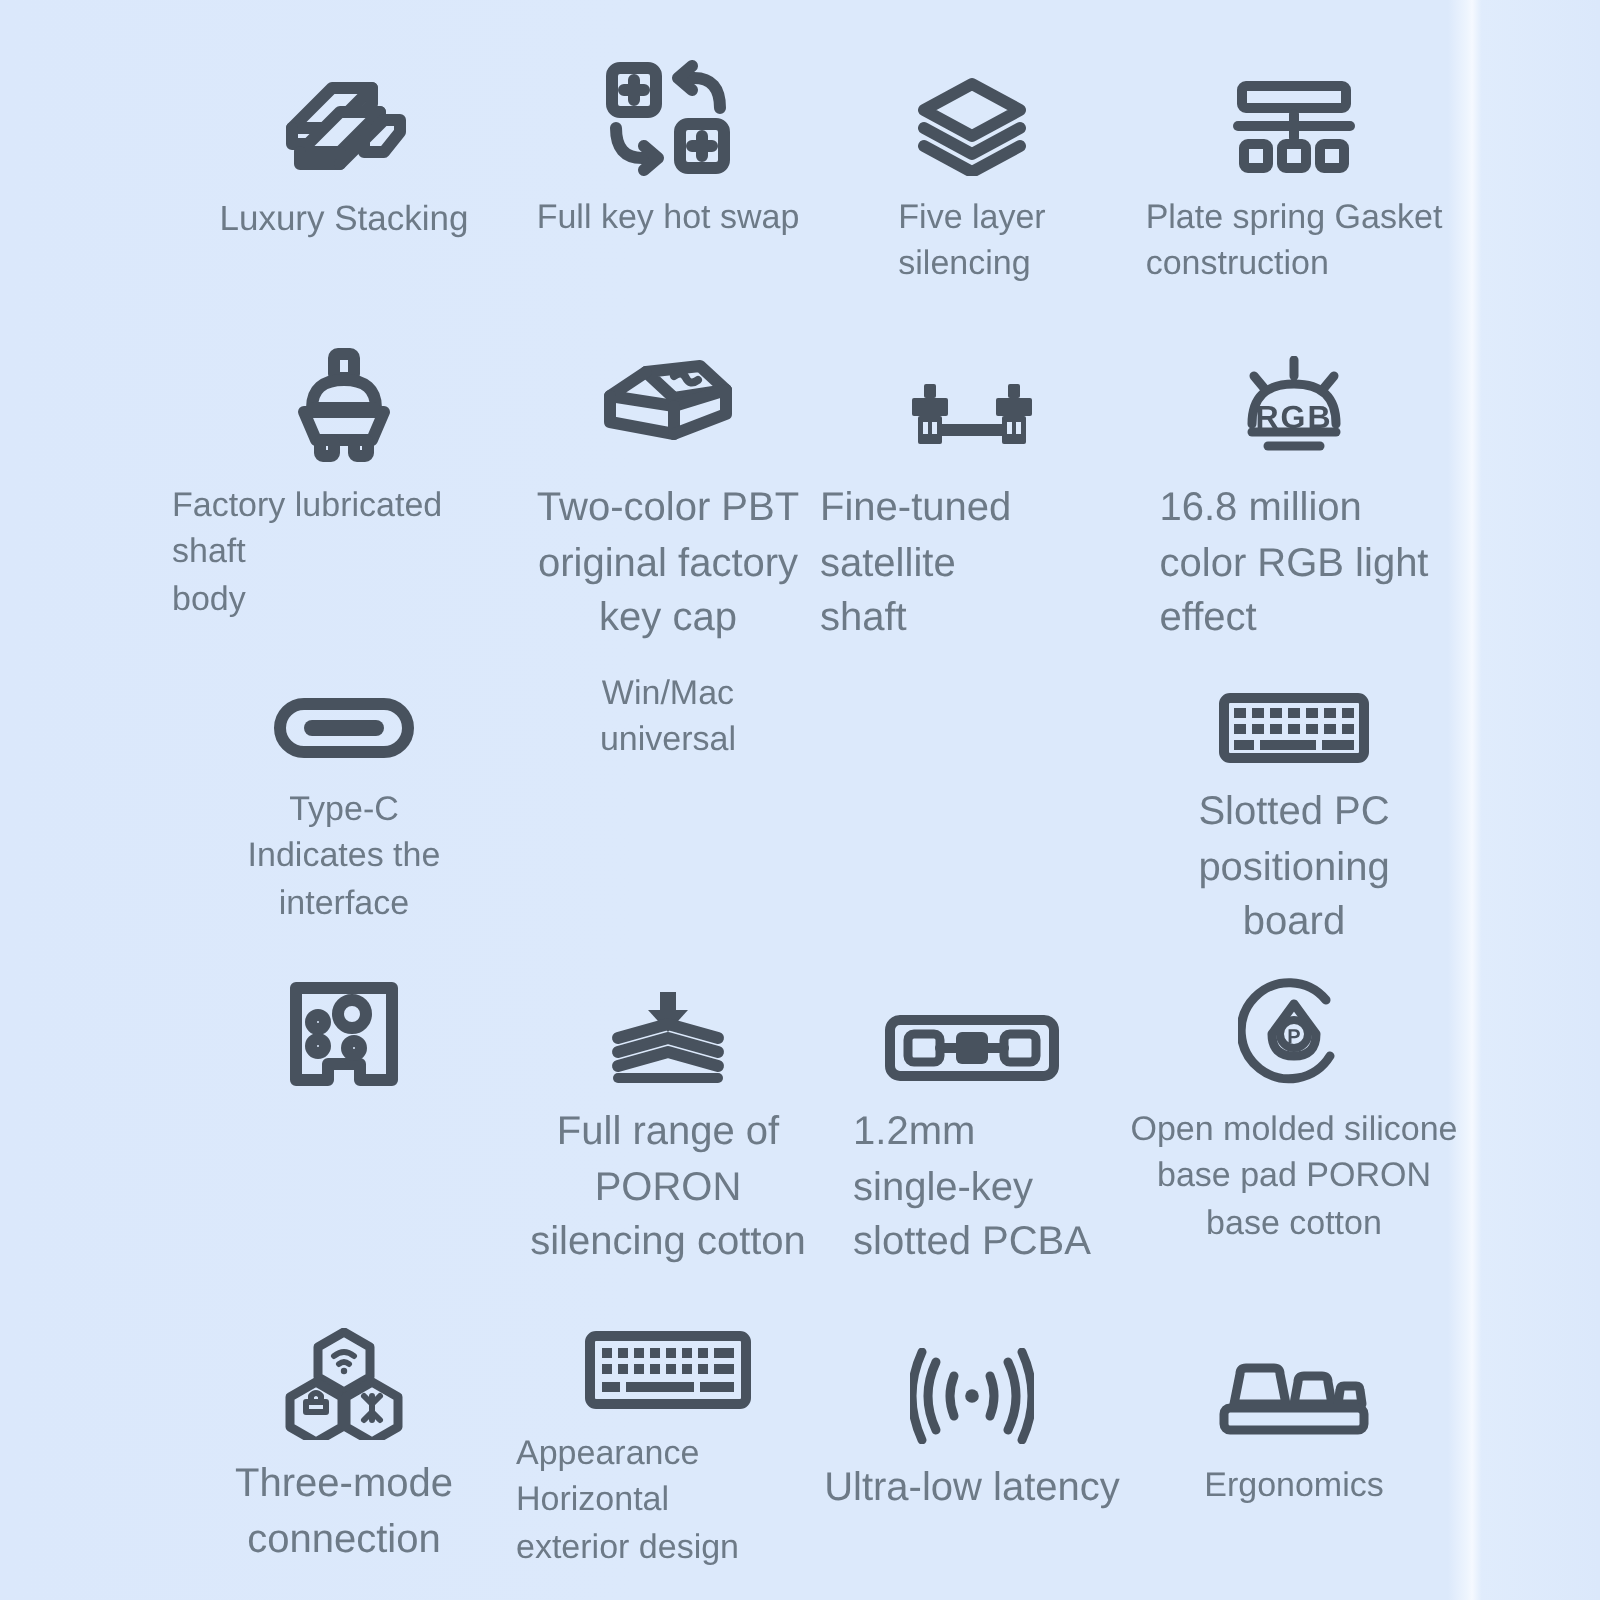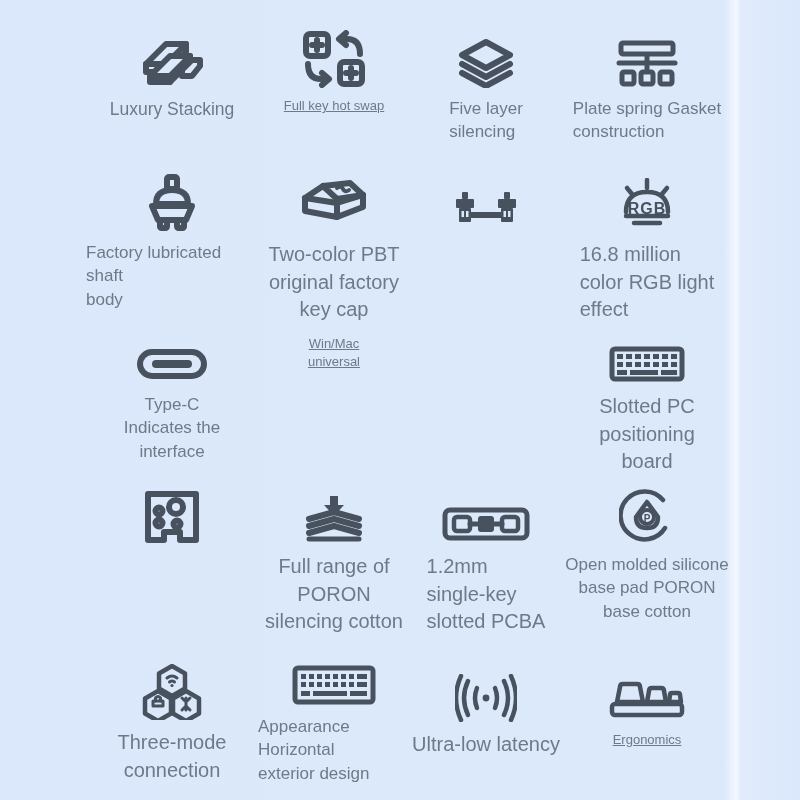--- a/index.html
+++ b/index.html
@@ -46,21 +46,21 @@
     height: 58px;
   }
   .cap {
     color: #6d7a87;
     text-align: center;
     line-height: 1.38;
     white-space: pre-line;
     margin-top: 9px;
   }
   
-  .s-xl { font-size: 13px; text-decoration: underline; }
+  .s-xl { font-size: 17px; }
   .s-lg { font-size: 17.5px; }
   .s-md { font-size: 20px; }
   .s-sm { font-size: 17px; }
 
   .al-left { text-align: left; }
   .al-center { text-align: center; }
 
   svg { display: block; }
   .ln {
     fill: none;
@@ -204,20 +204,22 @@
             <rect x="16" y="24" width="32" height="6" rx="1"></rect>
           </g>
           <g fill="#dce9fb">
             <rect x="7.5" y="23" width="2.5" height="6"></rect>
             <rect x="12" y="23" width="2.5" height="6"></rect>
             <rect x="49.5" y="23" width="2.5" height="6"></rect>
             <rect x="54" y="23" width="2.5" height="6"></rect>
           </g>
         </svg>
       </div>
+      <div class="cap s-md al-left">Fine-tuned satellite
+shaft</div>
     </div>
 
     <div class="cell" style="grid-column:5;grid-row:3">
       <div class="icon-wrap">
         <svg width="66" height="54" viewBox="0 0 66 54">
           <g class="ln-t">
             <path d="M33 2 L33 10"></path>
             <path d="M13 10 L18 16"></path>
             <path d="M53 10 L48 16"></path>
             <path d="M12 34 Q12 14 33 14 Q54 14 54 34"></path>

